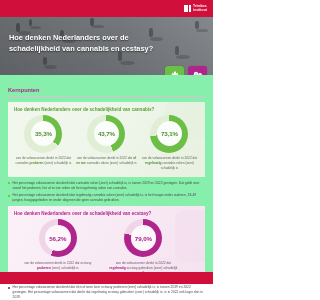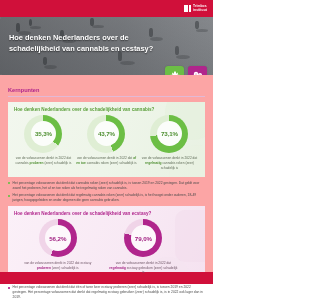--- a/index.html
+++ b/index.html
@@ -2,21 +2,21 @@
 <html><head>
 <meta charset="utf-8">
 <style>
   * { box-sizing: border-box; margin: 0; padding: 0; }
   html, body {
     width: 213px; height: 300px;
     background: #ffffff;
     font-family: "Liberation Sans", sans-serif;
     overflow: hidden;
   }
-  .page { position: relative; width: 213px; height: 284px; background:#fca5a5; }
+  .page { position: relative; width: 213px; height: 284px; background:#86efac; }
 
   
   .topbar {
     position: relative;
     height: 17px;
     background: #d0103a;
     display: flex; align-items: center; justify-content: flex-end;
     padding-right: 6px;
   }
   .logo { display: flex; align-items: center; gap: 2px; }

